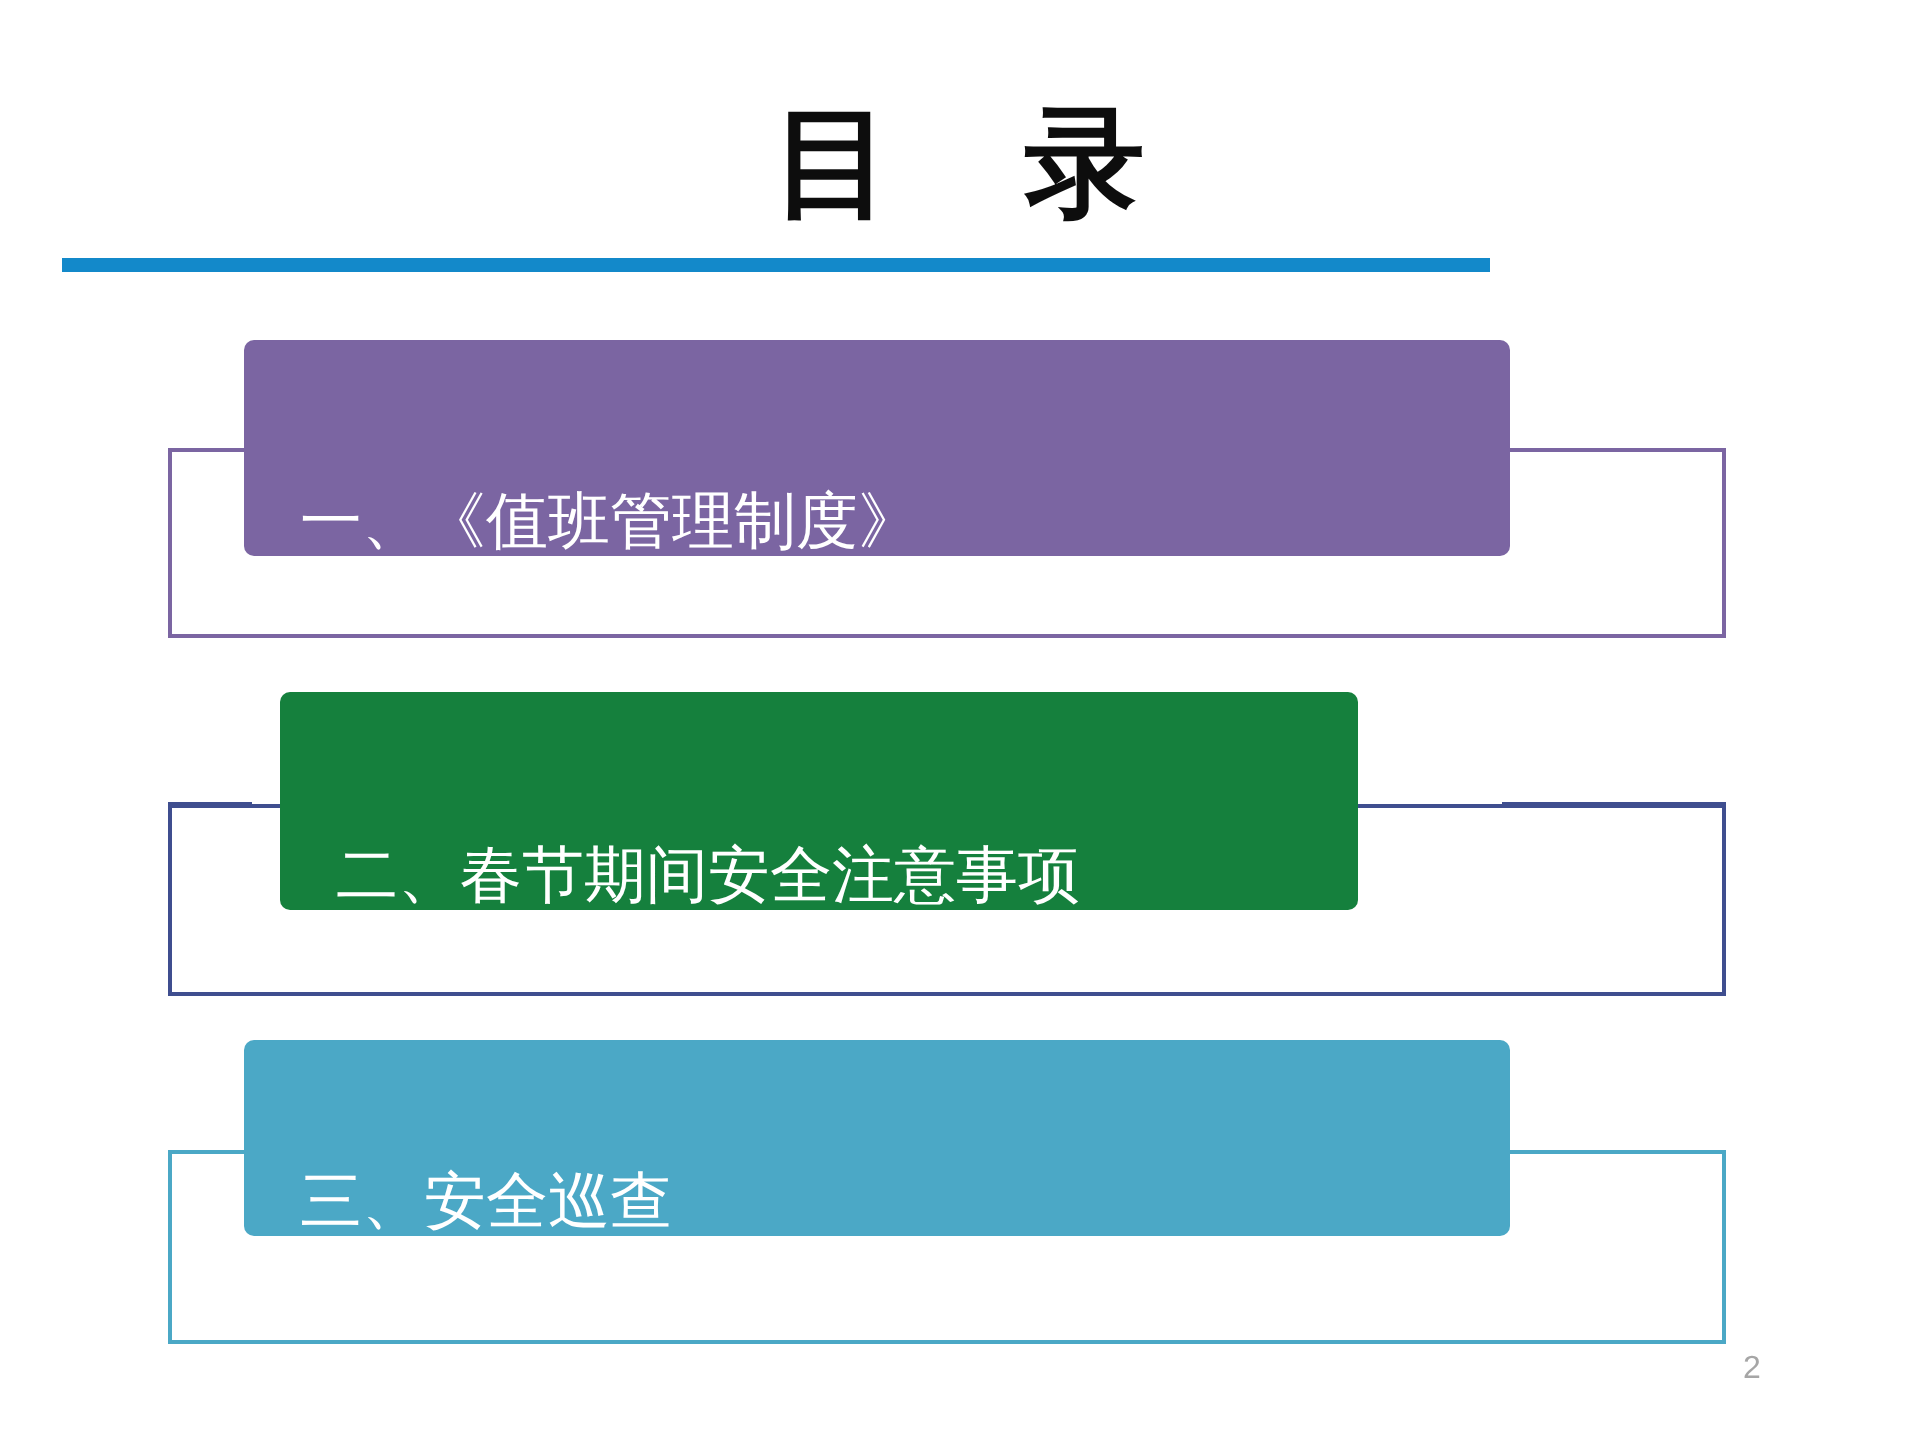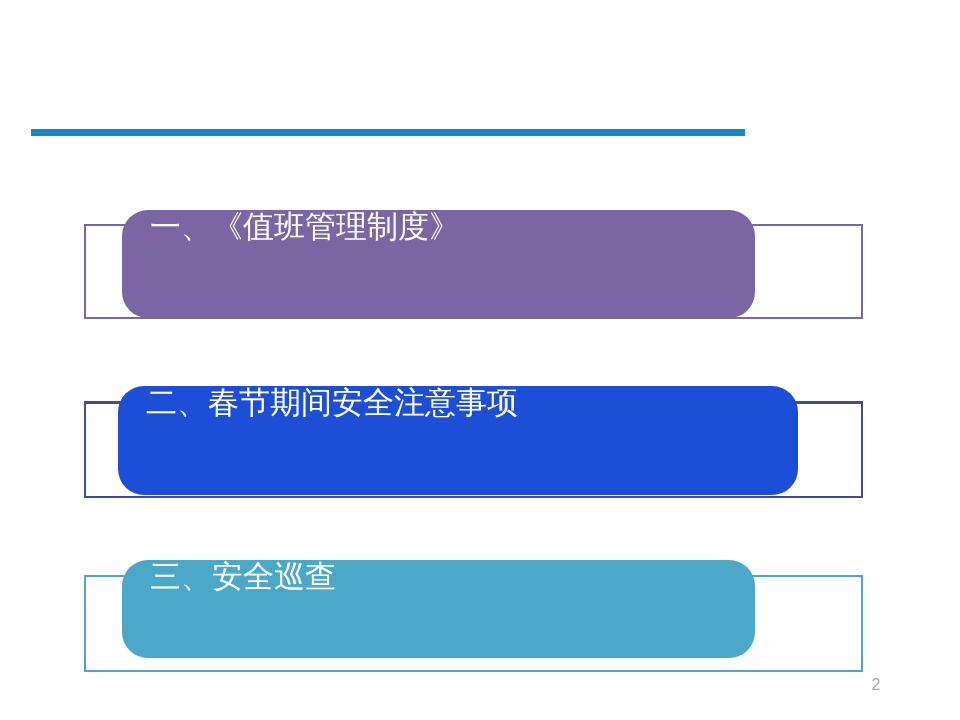--- a/index.html
+++ b/index.html
@@ -65,24 +65,23 @@
   .entry-tick {
     position: absolute;
     height: 2px;
     background: currentColor;
   }
 
   
   .entry-pill {
     position: absolute;
     box-sizing: border-box;
-    border-radius: 26px;
+    border-radius: 5px;
     display: flex;
-    align-items: flex-start;
-    margin-top: 40px;
+    align-items: flex-end;
   }
   .entry-label {
     font-family: "Liberation Serif", "DejaVu Serif", serif;
     font-size: 31px;
     line-height: 1.1;
     color: #ffffff;
     white-space: pre;
     padding-left: 28px;
   }
 
@@ -96,37 +95,38 @@
     font-family: "Liberation Sans", "DejaVu Sans", sans-serif;
     font-size: 16px;
     color: #a6a6a6;
   }
 </style>
 </head>
 <body>
 
 <div id="slide">
 
+  <div class="slide-title">目    录</div>
 
   <div class="title-rule"></div>
 
   <div id="entries-host">
       <div class="entry">
         <div class="entry-frame" style="color: rgb(123, 101, 162); left: 84px; top: 224px; width: 779px; height: 95px;"></div>
         <div class="entry-tick" style="color: rgb(123, 101, 162); left: 84px; top: 224px; width: 42px;"></div>
         <div class="entry-tick" style="color: rgb(123, 101, 162); left: 751px; top: 224px; width: 112px;"></div>
         <div class="entry-pill" style="background: rgb(123, 101, 162); left: 122px; top: 170px; width: 633px; height: 108px;">
           <div class="entry-label">一、《值班管理制度》</div>
         </div>
       </div>
       <div class="entry">
         <div class="entry-frame" style="color: rgb(63, 78, 143); left: 84px; top: 402px; width: 779px; height: 96px;"></div>
         <div class="entry-tick" style="color: rgb(63, 78, 143); left: 84px; top: 401px; width: 42px;"></div>
         <div class="entry-tick" style="color: rgb(63, 78, 143); left: 751px; top: 401px; width: 112px;"></div>
-        <div class="entry-pill" style="background: #1d4ed8; left: 118px; top: 346px; width: 680px; height: 109px;">
+        <div class="entry-pill" style="background: #15803d; left: 140px; top: 346px; width: 539px; height: 109px;">
           <div class="entry-label">二、春节期间安全注意事项</div>
         </div>
       </div>
       <div class="entry">
         <div class="entry-frame" style="color: rgb(75, 168, 198); left: 84px; top: 575px; width: 779px; height: 97px;"></div>
         <div class="entry-tick" style="color: rgb(75, 168, 198); left: 84px; top: 575px; width: 42px;"></div>
         <div class="entry-tick" style="color: rgb(75, 168, 198); left: 751px; top: 575px; width: 112px;"></div>
         <div class="entry-pill" style="background: rgb(75, 168, 198); left: 122px; top: 520px; width: 633px; height: 98px;">
           <div class="entry-label">三、安全巡查</div>
         </div>

